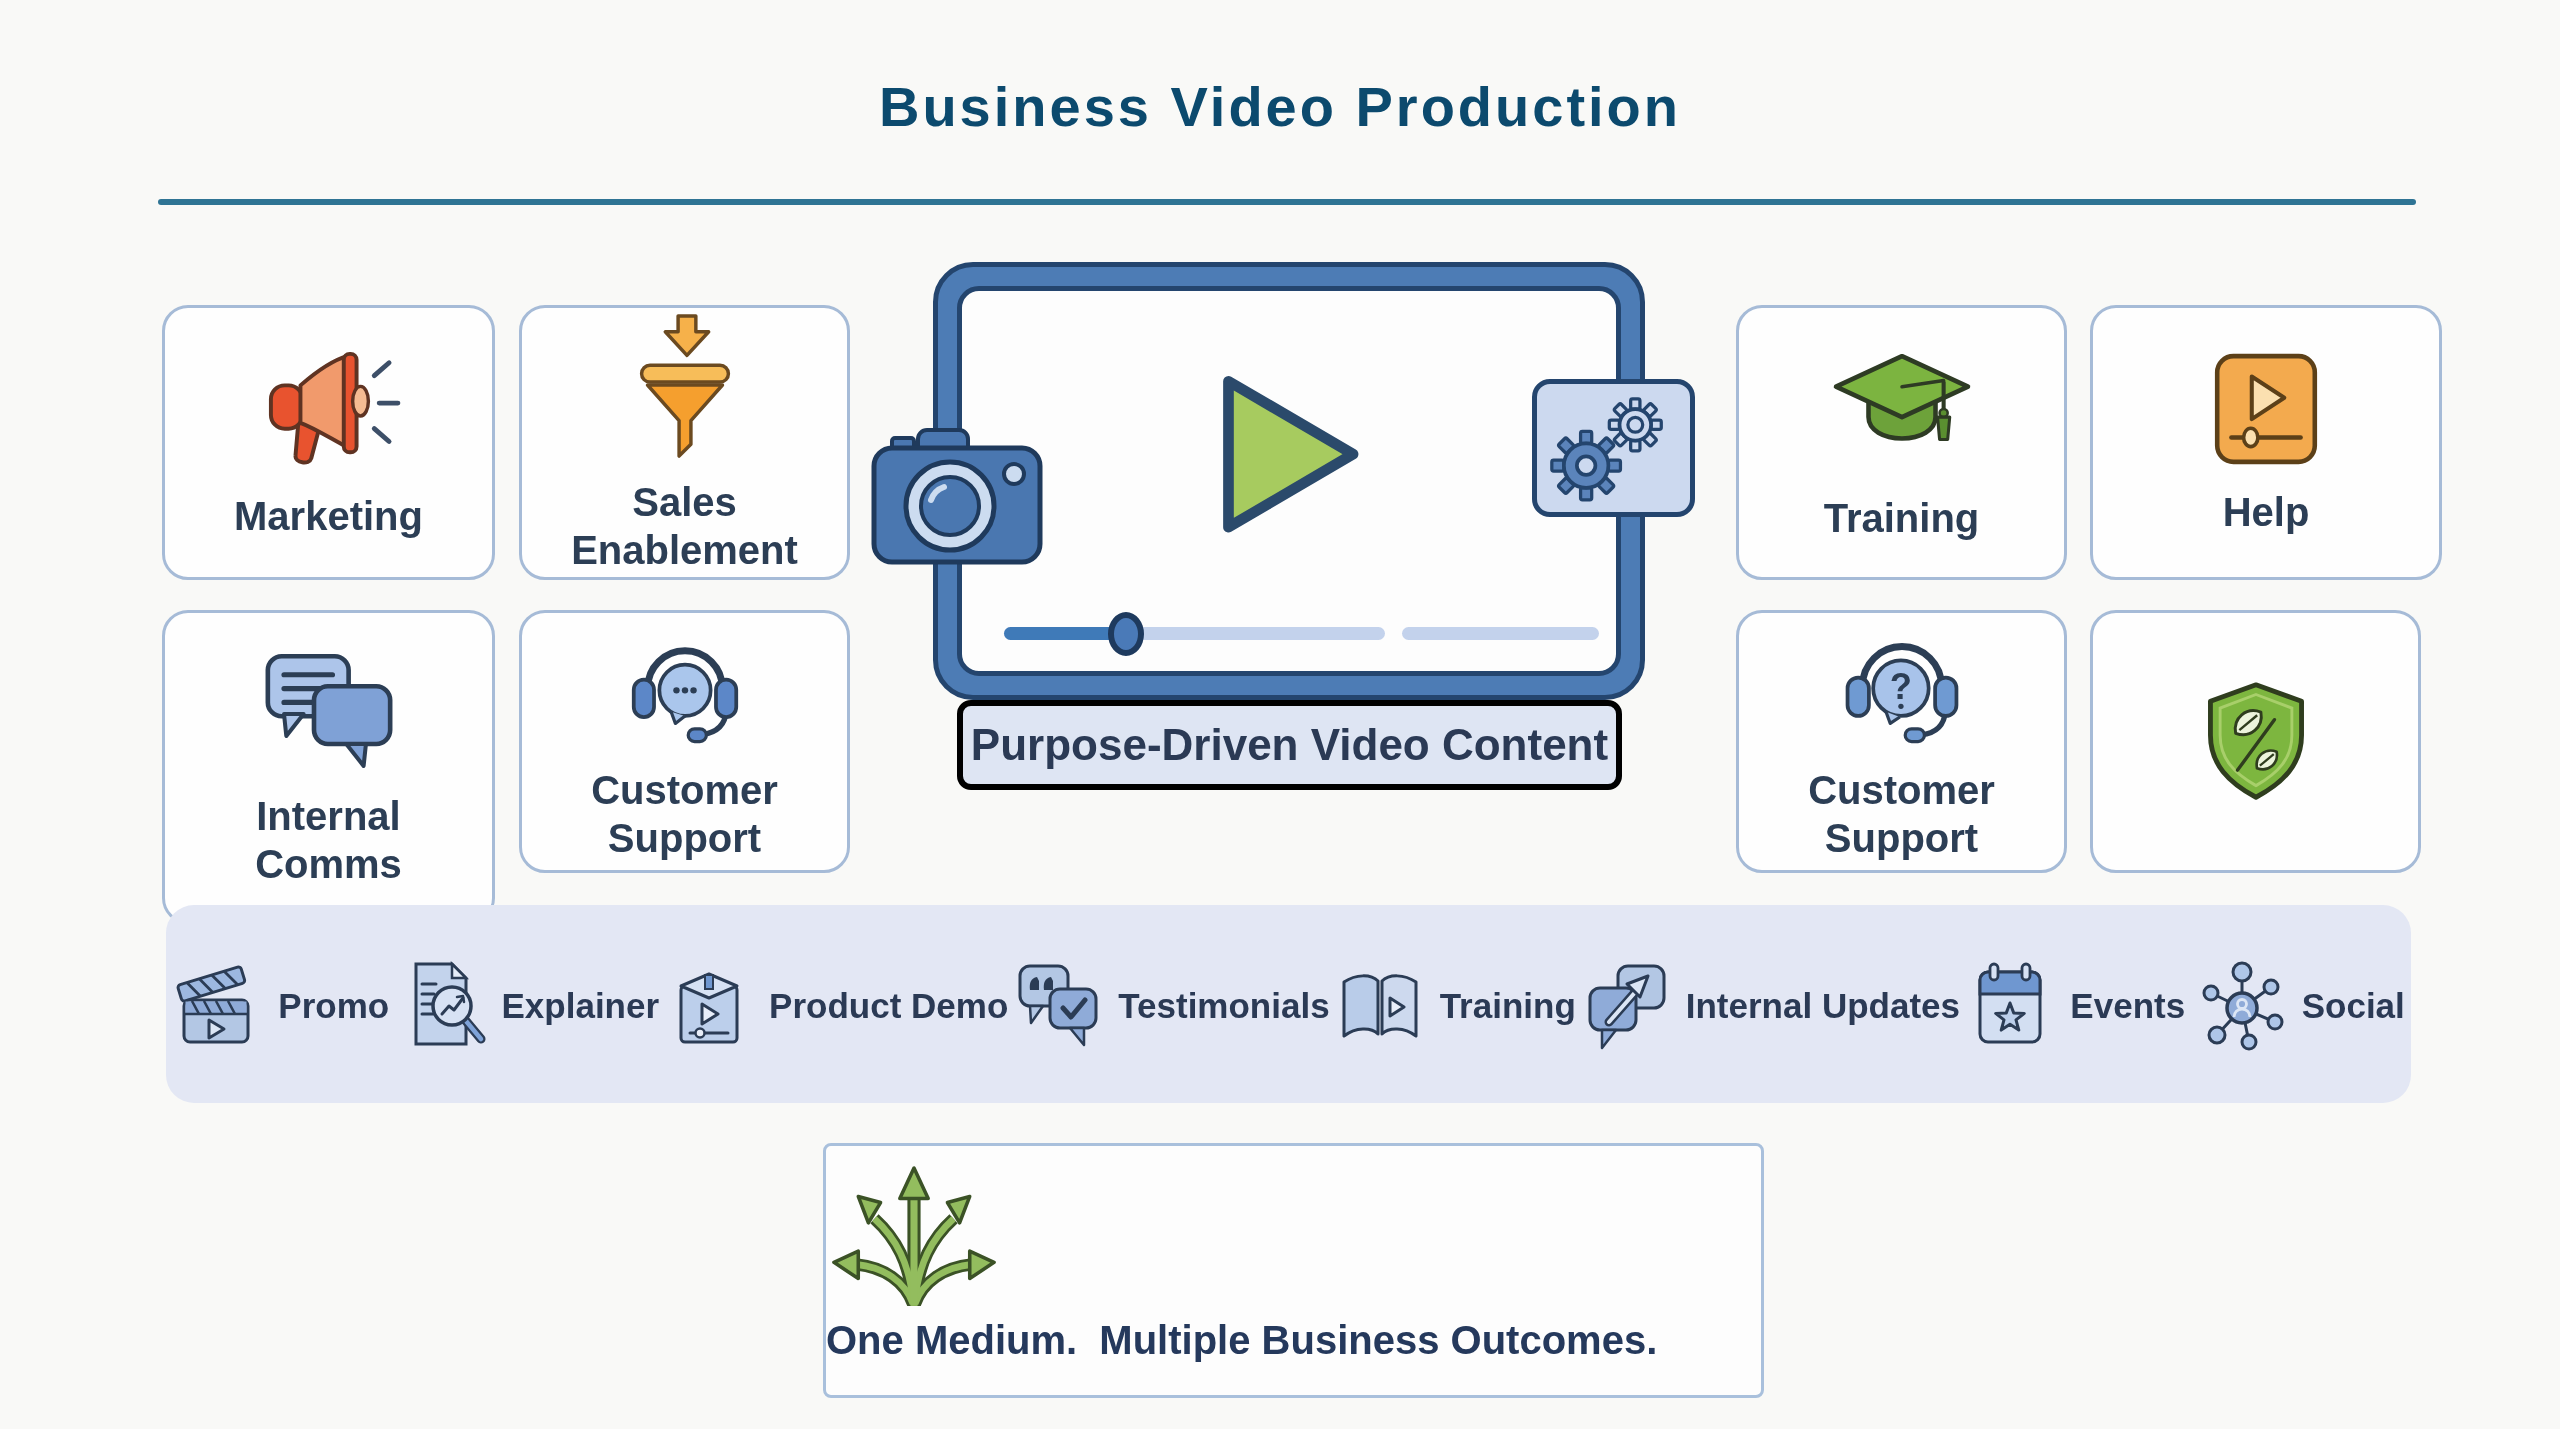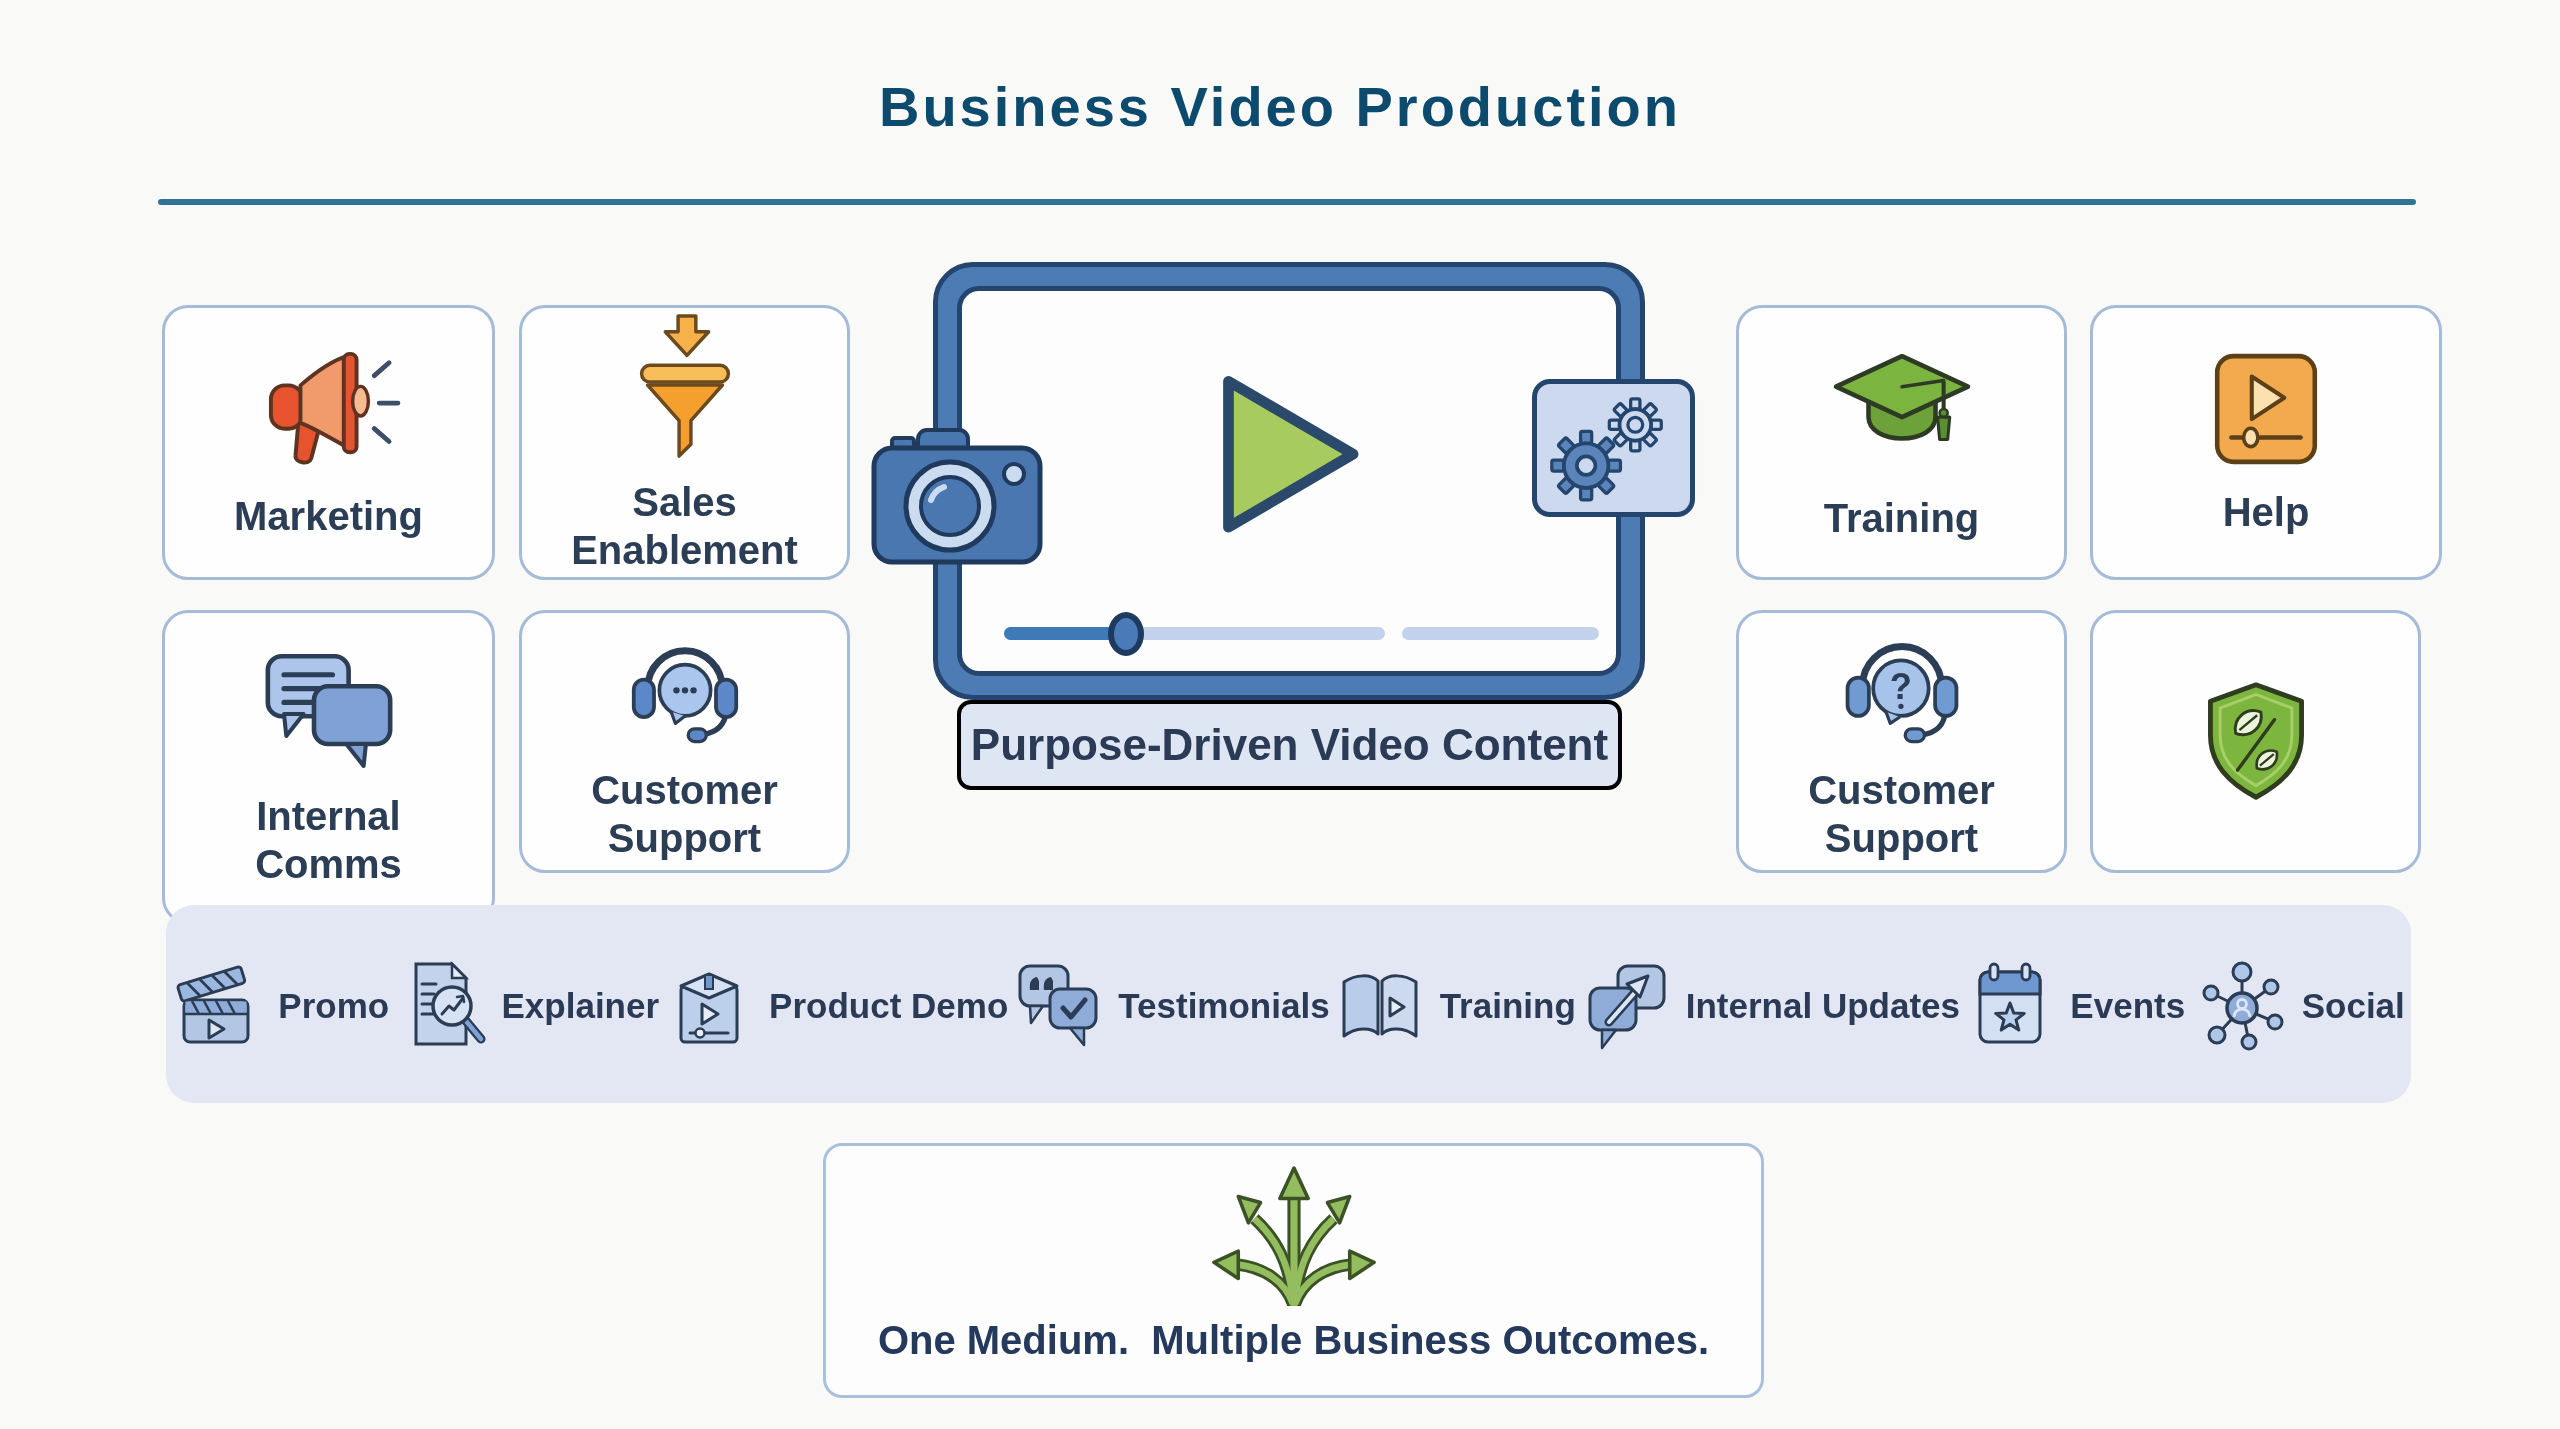--- a/index.html
+++ b/index.html
@@ -26,33 +26,33 @@
   .pbar { position:absolute; height:13px; border-radius:7px; background:#c3d2ec; }
   .pbar-fill { position:absolute; height:13px; border-radius:7px; background:#3f7ab8; }
   .scrubber { position:absolute; width:36px; height:44px; border-radius:50%;
               background:#4a7ab8; border:6px solid #1e3a5e; }
   .gear-panel { position:absolute; left:1532px; top:379px; width:163px; height:138px;
                 background:#ccd9ef; border:5px solid #24456e; border-radius:18px;
                 display:flex; align-items:center; justify-content:center; }
   .camera { position:absolute; left:868px; top:426px; }
 
   .center-label { position:absolute; left:957px; top:700px; width:665px; height:90px;
-                  background:#dee5f3; border:4px solid #000000; border-radius:14px;
+                  background:#dee5f3; border:6px solid #000000; border-radius:14px;
                   display:flex; align-items:center; justify-content:center; }
   .center-label span { font-size:44px; font-weight:700; color:#2b3a55; }
 
   .strip { position:absolute; left:166px; top:905px; width:2245px; height:198px;
            background:#e3e7f4; border-radius:28px; display:flex; }
   .strip-item { flex:1; display:flex; flex-direction:row; align-items:center;
                 justify-content:center; gap:10px; padding-top:4px; }
   .strip-label { font-size:35px; font-weight:600; color:#2b3a55; white-space:nowrap; }
 
   .outcome { position:absolute; left:823px; top:1143px; width:941px; height:255px;
-             background:#fdfdfd; border:3px solid #a9c0dc; border-radius:19px;
-             display:flex; flex-direction:column; align-items:center; justify-content:flex-start;
+             background:#fdfdfd; border:3px solid #a9c0dc; border-radius:8px;
+             display:flex; flex-direction:column; align-items:flex-start; justify-content:flex-start;
              padding-top:14px; gap:6px; }
   .outcome-text { font-size:40px; font-weight:700; color:#25395c; white-space:pre-wrap; }
 </style>
 </head>
 <body>
 
 <div class="page">
 
   <div class="title">Business Video Production</div>
   <div class="title-rule"></div>

